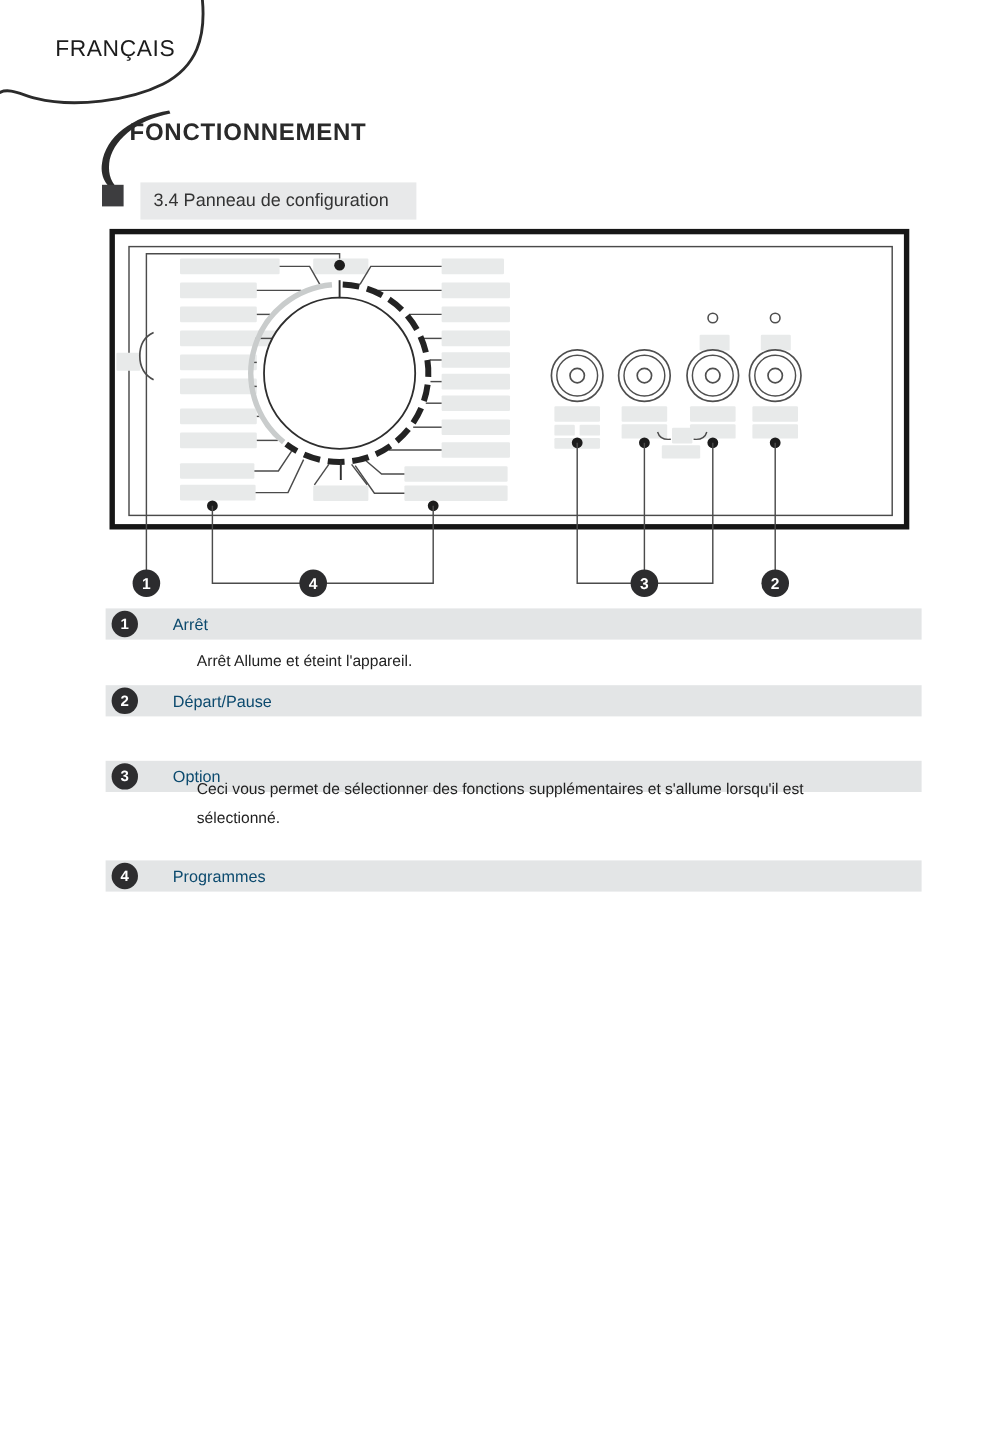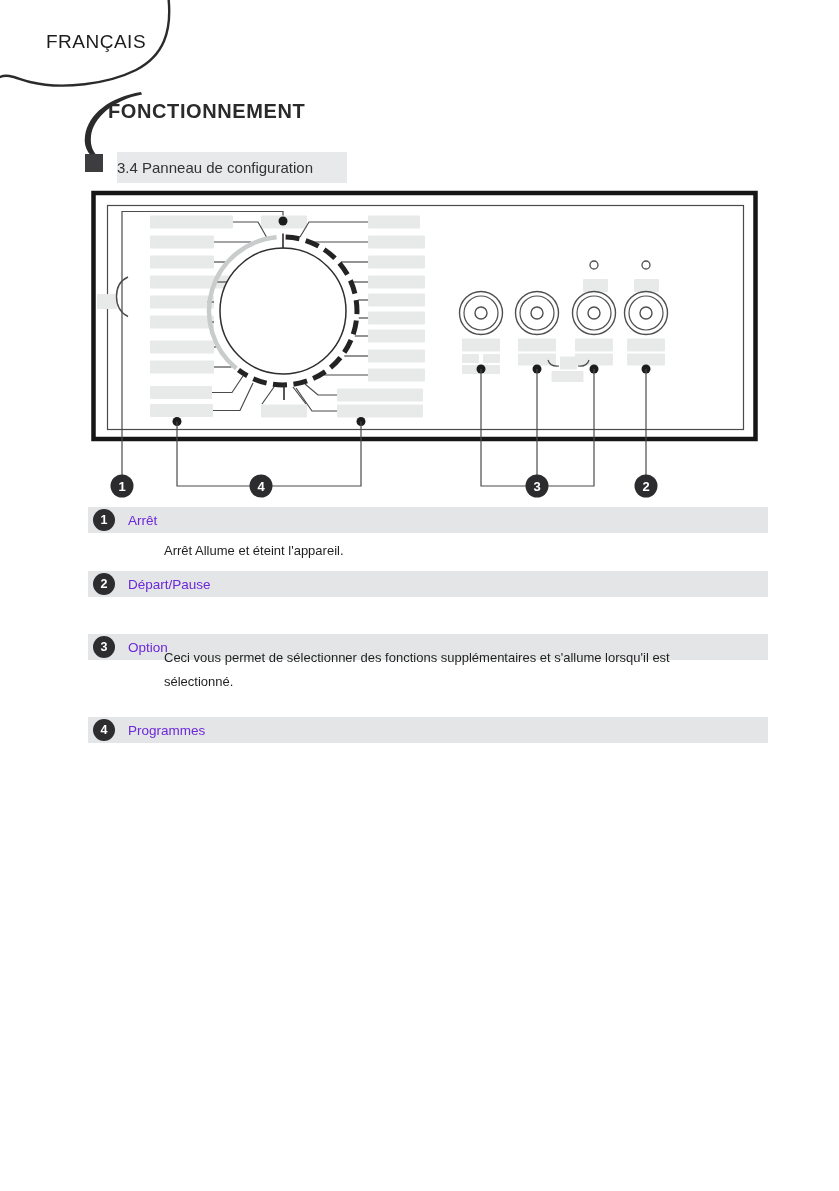--- a/index.html
+++ b/index.html
@@ -6,33 +6,33 @@
   .page{
     position:relative;width:839px;height:928px;background:#ffffff;
     font-family:"Liberation Sans", sans-serif;color:#1e1e1e;overflow:hidden;
   }
   .abs{position:absolute;}
   .lang-label{left:46px;top:31px;font-size:19px;color:#1c1c1c;letter-spacing:.5px;}
   .main-title{left:108px;top:100px;font-size:20px;font-weight:700;color:#2a2a2a;letter-spacing:.6px;}
   .sq-bullet{left:85px;top:154px;width:18px;height:18px;background:#3d3d3f;}
   .subsection{
     left:117px;top:152px;width:230px;height:31px;background:#e8e9ea;
-    display:flex;align-items:center;box-sizing:border-box;
+    display:flex;align-items:center;padding-left:11px;box-sizing:border-box;
     font-size:15px;color:#333;text-align:center;
   }
   .secbar{
     left:88px;width:680px;height:26px;background:#e3e5e6;
     display:flex;align-items:center;
   }
   .numcirc{
     position:absolute;left:5px;top:2px;width:22px;height:22px;border-radius:50%;
     background:#2d2d2f;color:#ffffff;font-size:12.5px;font-weight:700;
     display:flex;align-items:center;justify-content:center;
   }
-  .sectitle{margin-left:40px;font-size:13.5px;color:#6d28d9;}
+  .sectitle{margin-left:56px;font-size:13.5px;color:#0c4a6e;}
   .secbody{left:128px;font-size:13px;color:#1f1f1f;line-height:24px;margin-left:36px;}
   .secbody.wrap{width:575px;}
   .footer{left:43px;top:1166px;font-size:13.5px;color:#333;}
   svg .ph{fill:#e8eaea;}
   svg .ln{fill:none;stroke:#4b4b4b;stroke-width:1.2px;}
   svg .ring{fill:#ffffff;stroke:#4f4f4f;}
   svg .mk{fill:#2c2c2e;}
   svg .mktxt{fill:#ffffff;font-family:"Liberation Sans",sans-serif;font-size:13px;font-weight:700;text-anchor:middle;}
 </style>
 </head>

